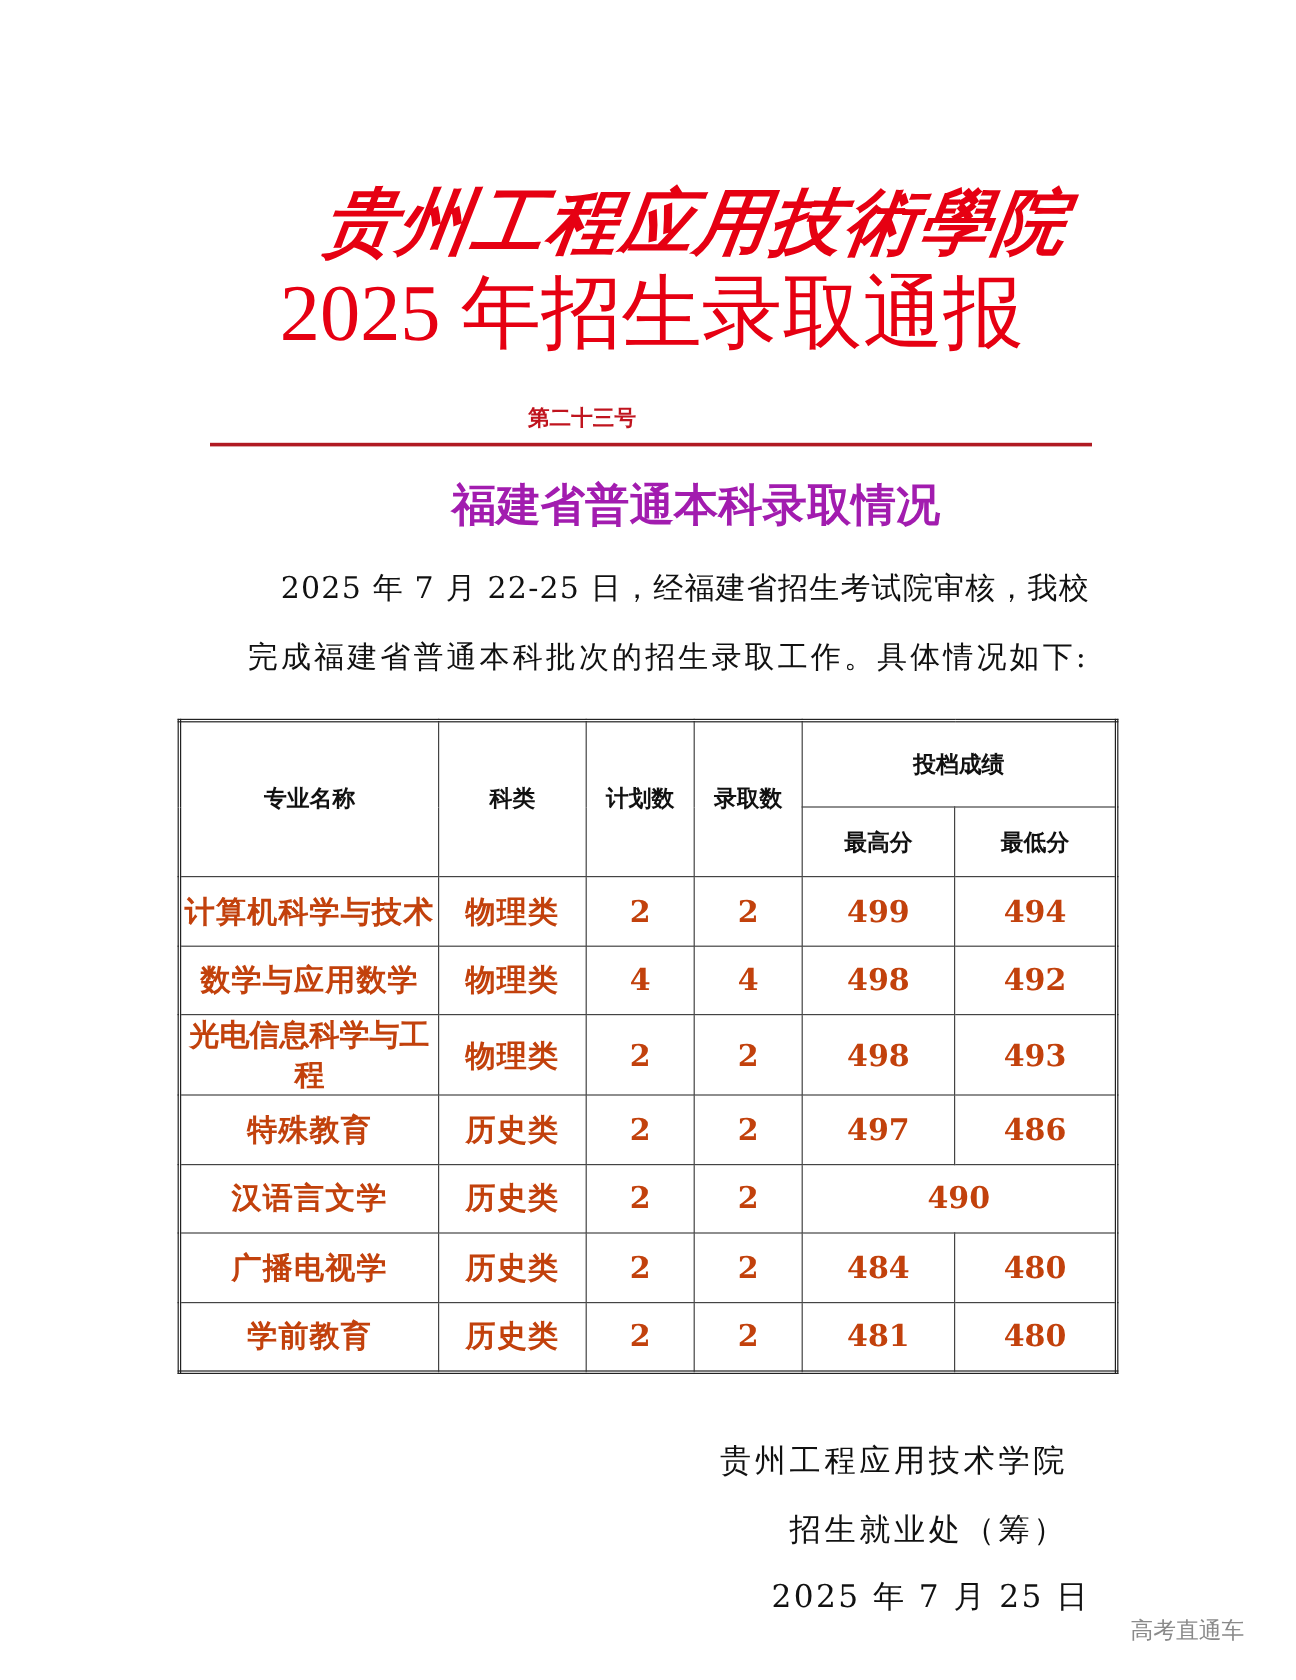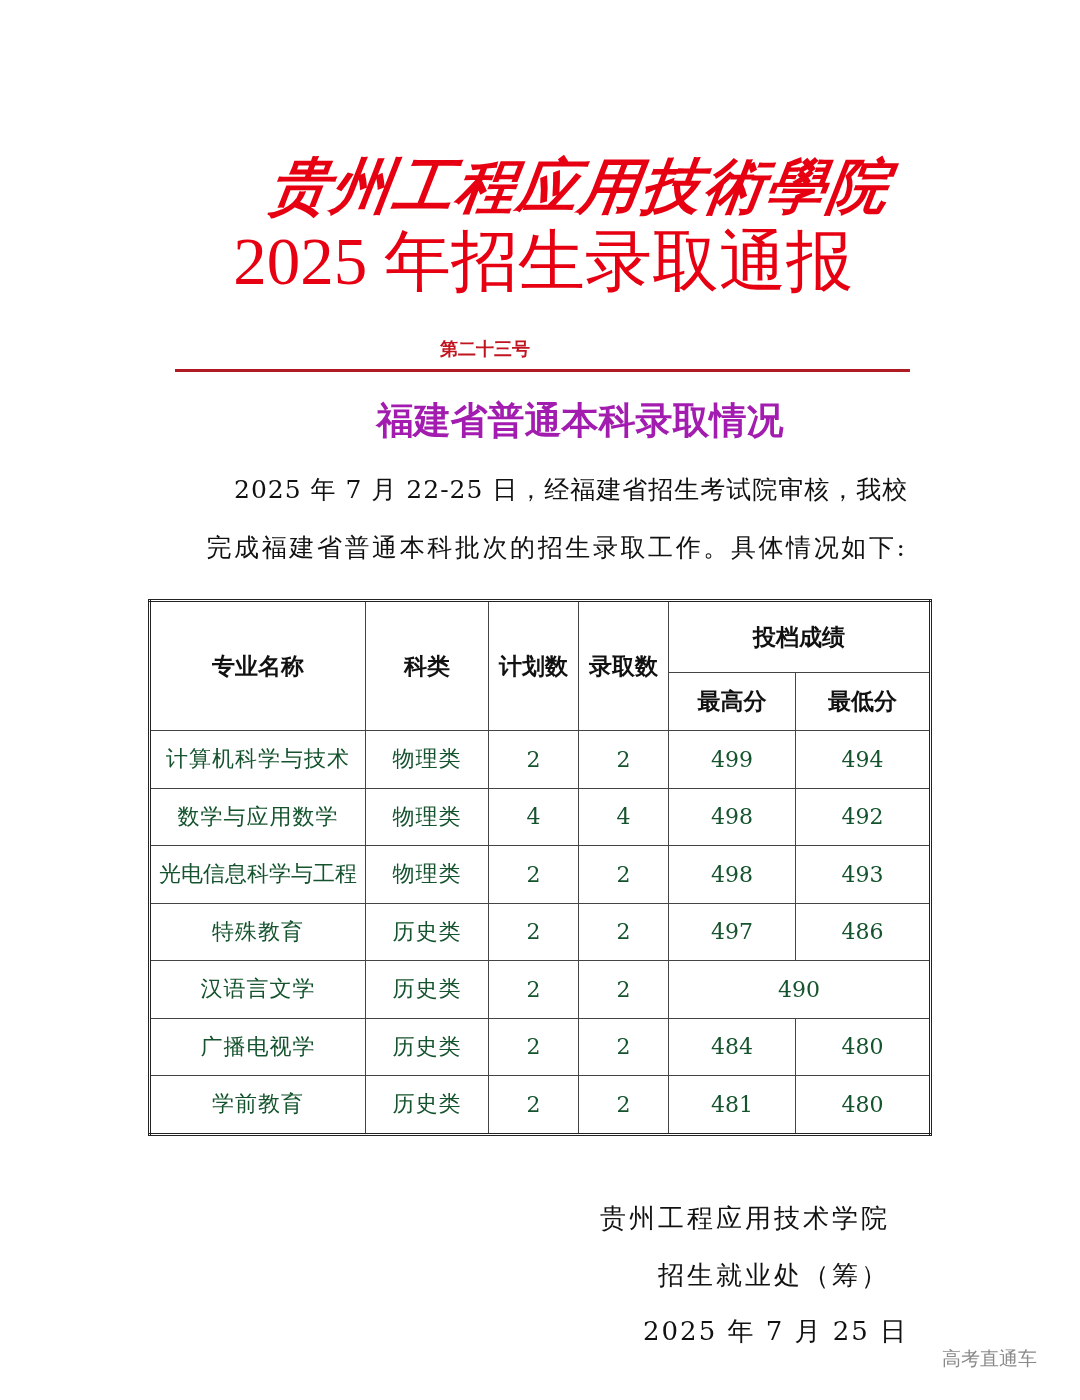--- a/index.html
+++ b/index.html
@@ -46,23 +46,23 @@
   .para2 { top: 530px; letter-spacing: 2.6px; text-align: center; }
 
   table.scores {
     position: absolute; left: 148px; top: 599px; width: 784px;
     border-collapse: collapse; table-layout: fixed;
     border: 3px double #222;
     font-family: "DejaVu Serif", serif;
   }
   table.scores td, table.scores th {
     border: 1px solid #444; text-align: center; vertical-align: middle;
-    padding: 0; font-size: 22px; color: #14532d;
+    padding: 0; font-size: 25px; color: #c2410c; font-weight: bold;
   }
-  table.scores th { font-weight: bold; font-family: "DejaVu Sans", sans-serif; font-size: 23px; color: #111; }
+  table.scores th { font-weight: bold; font-family: "DejaVu Sans", sans-serif; font-size: 19px; color: #111; }
   table.scores tr.h1 th { height: 70px; }
   table.scores tr.h2 th { height: 57px; font-family: Liberation Mono, monospace; }
   table.scores tbody td { height: 56.5px; }
   td.major { letter-spacing: 1px; }
   td.num { font-size: 19px; }
 
   .sign {
     font-size: 26px; line-height: 40px; color: #111; white-space: nowrap;
     font-family: "DejaVu Serif", serif; letter-spacing: 3px;
   }

